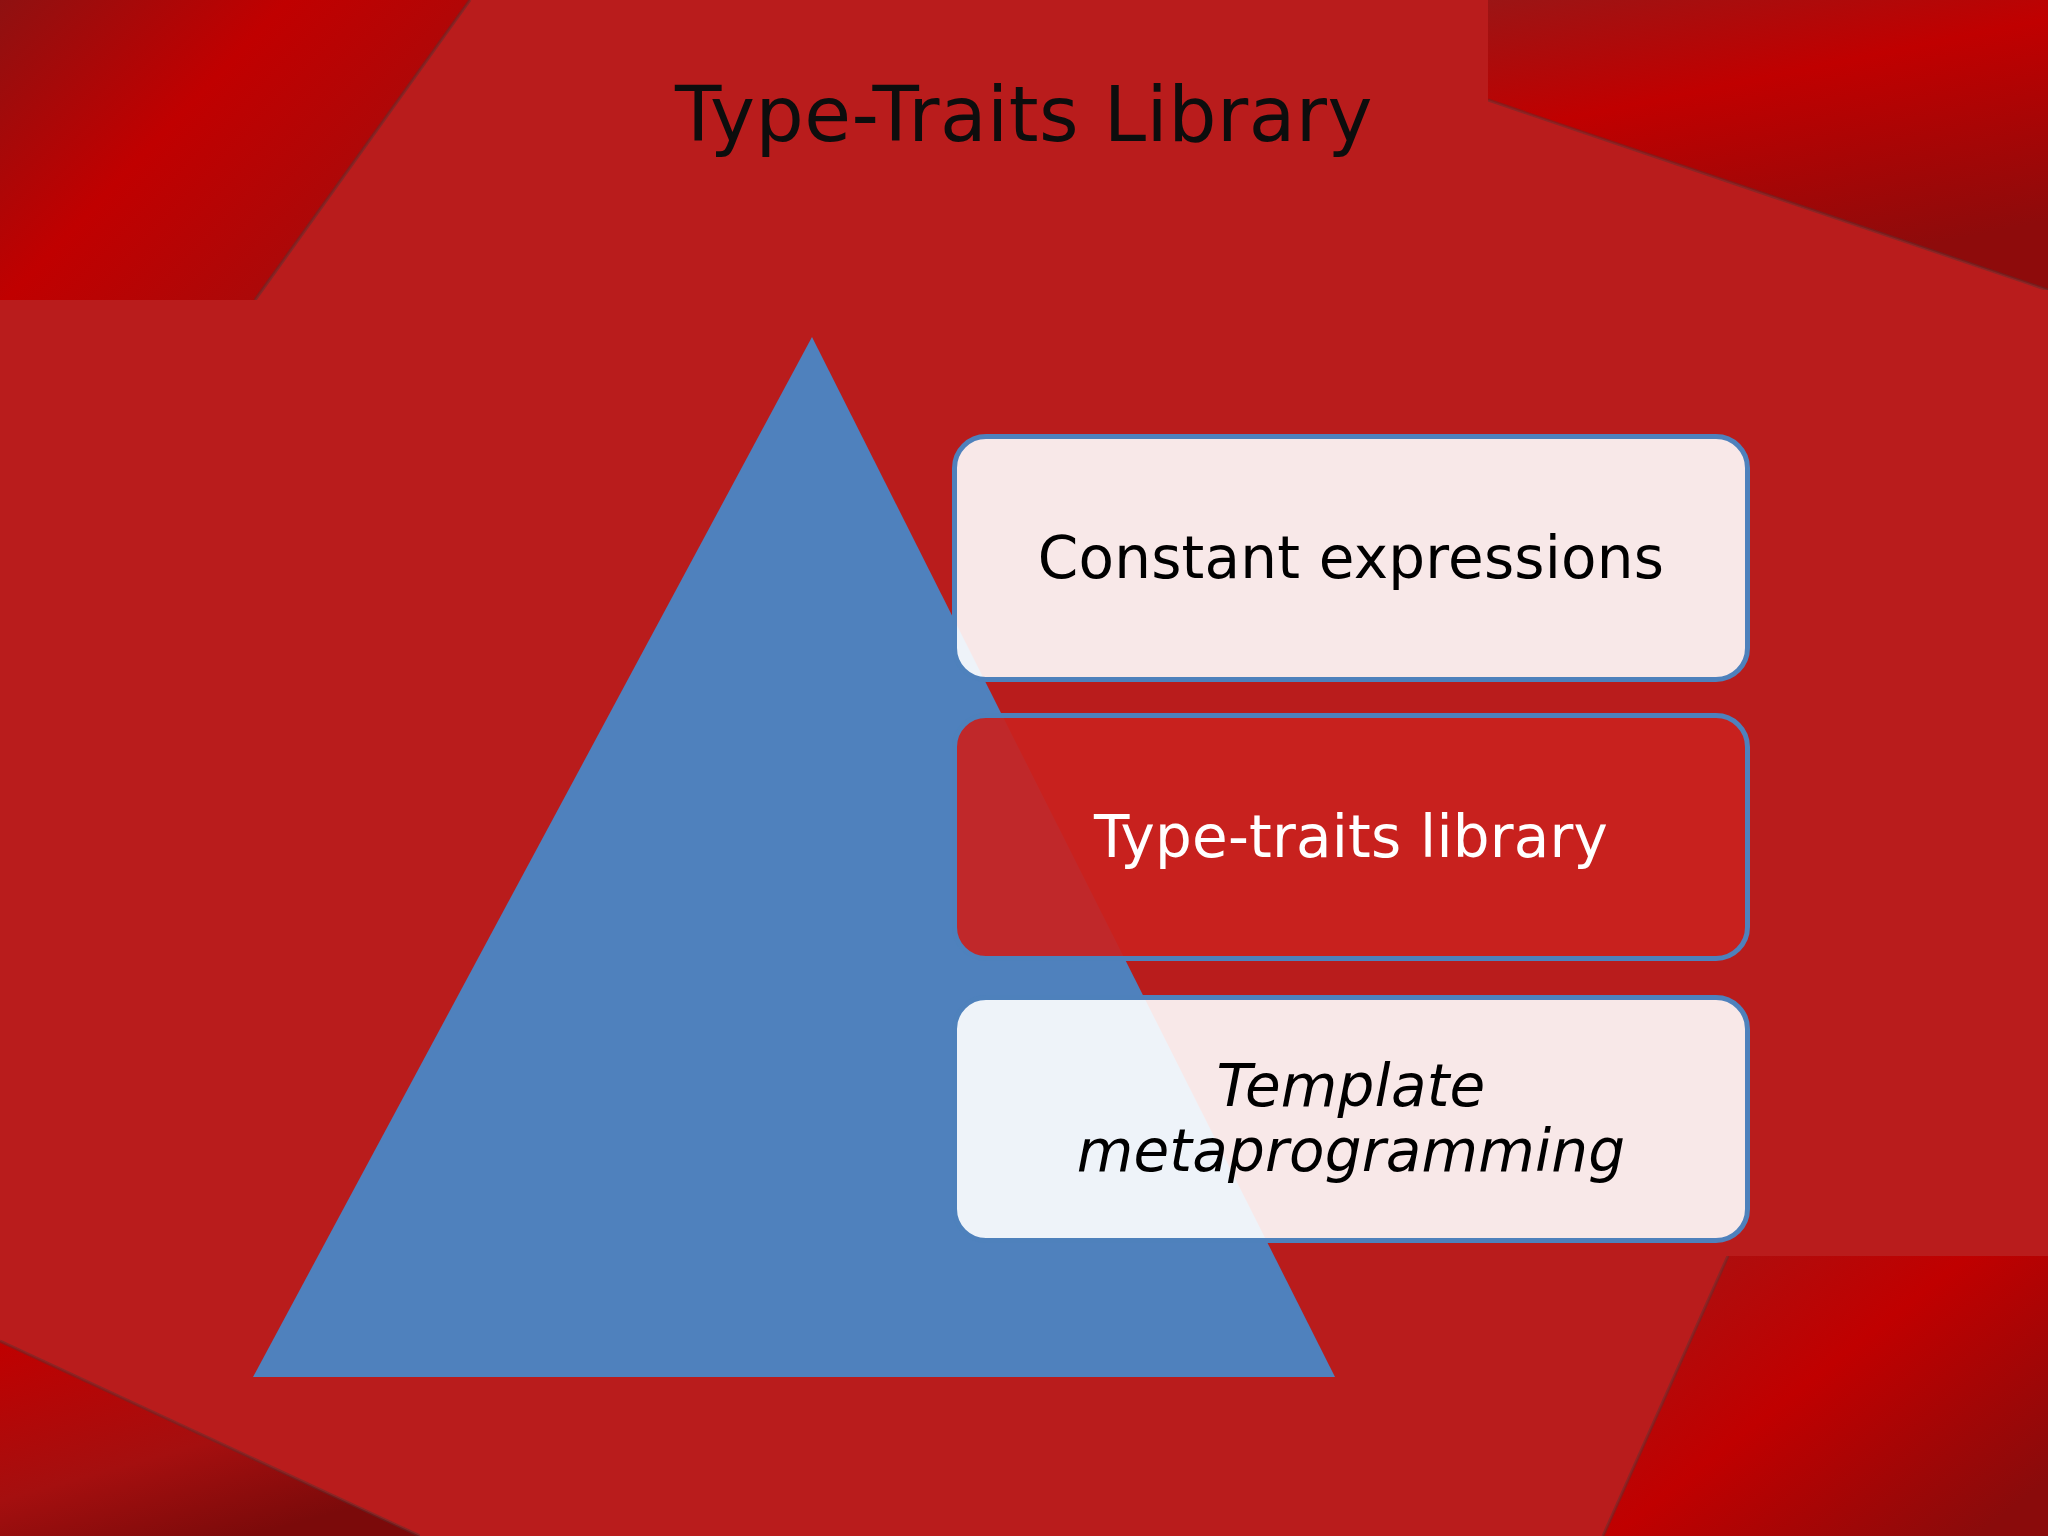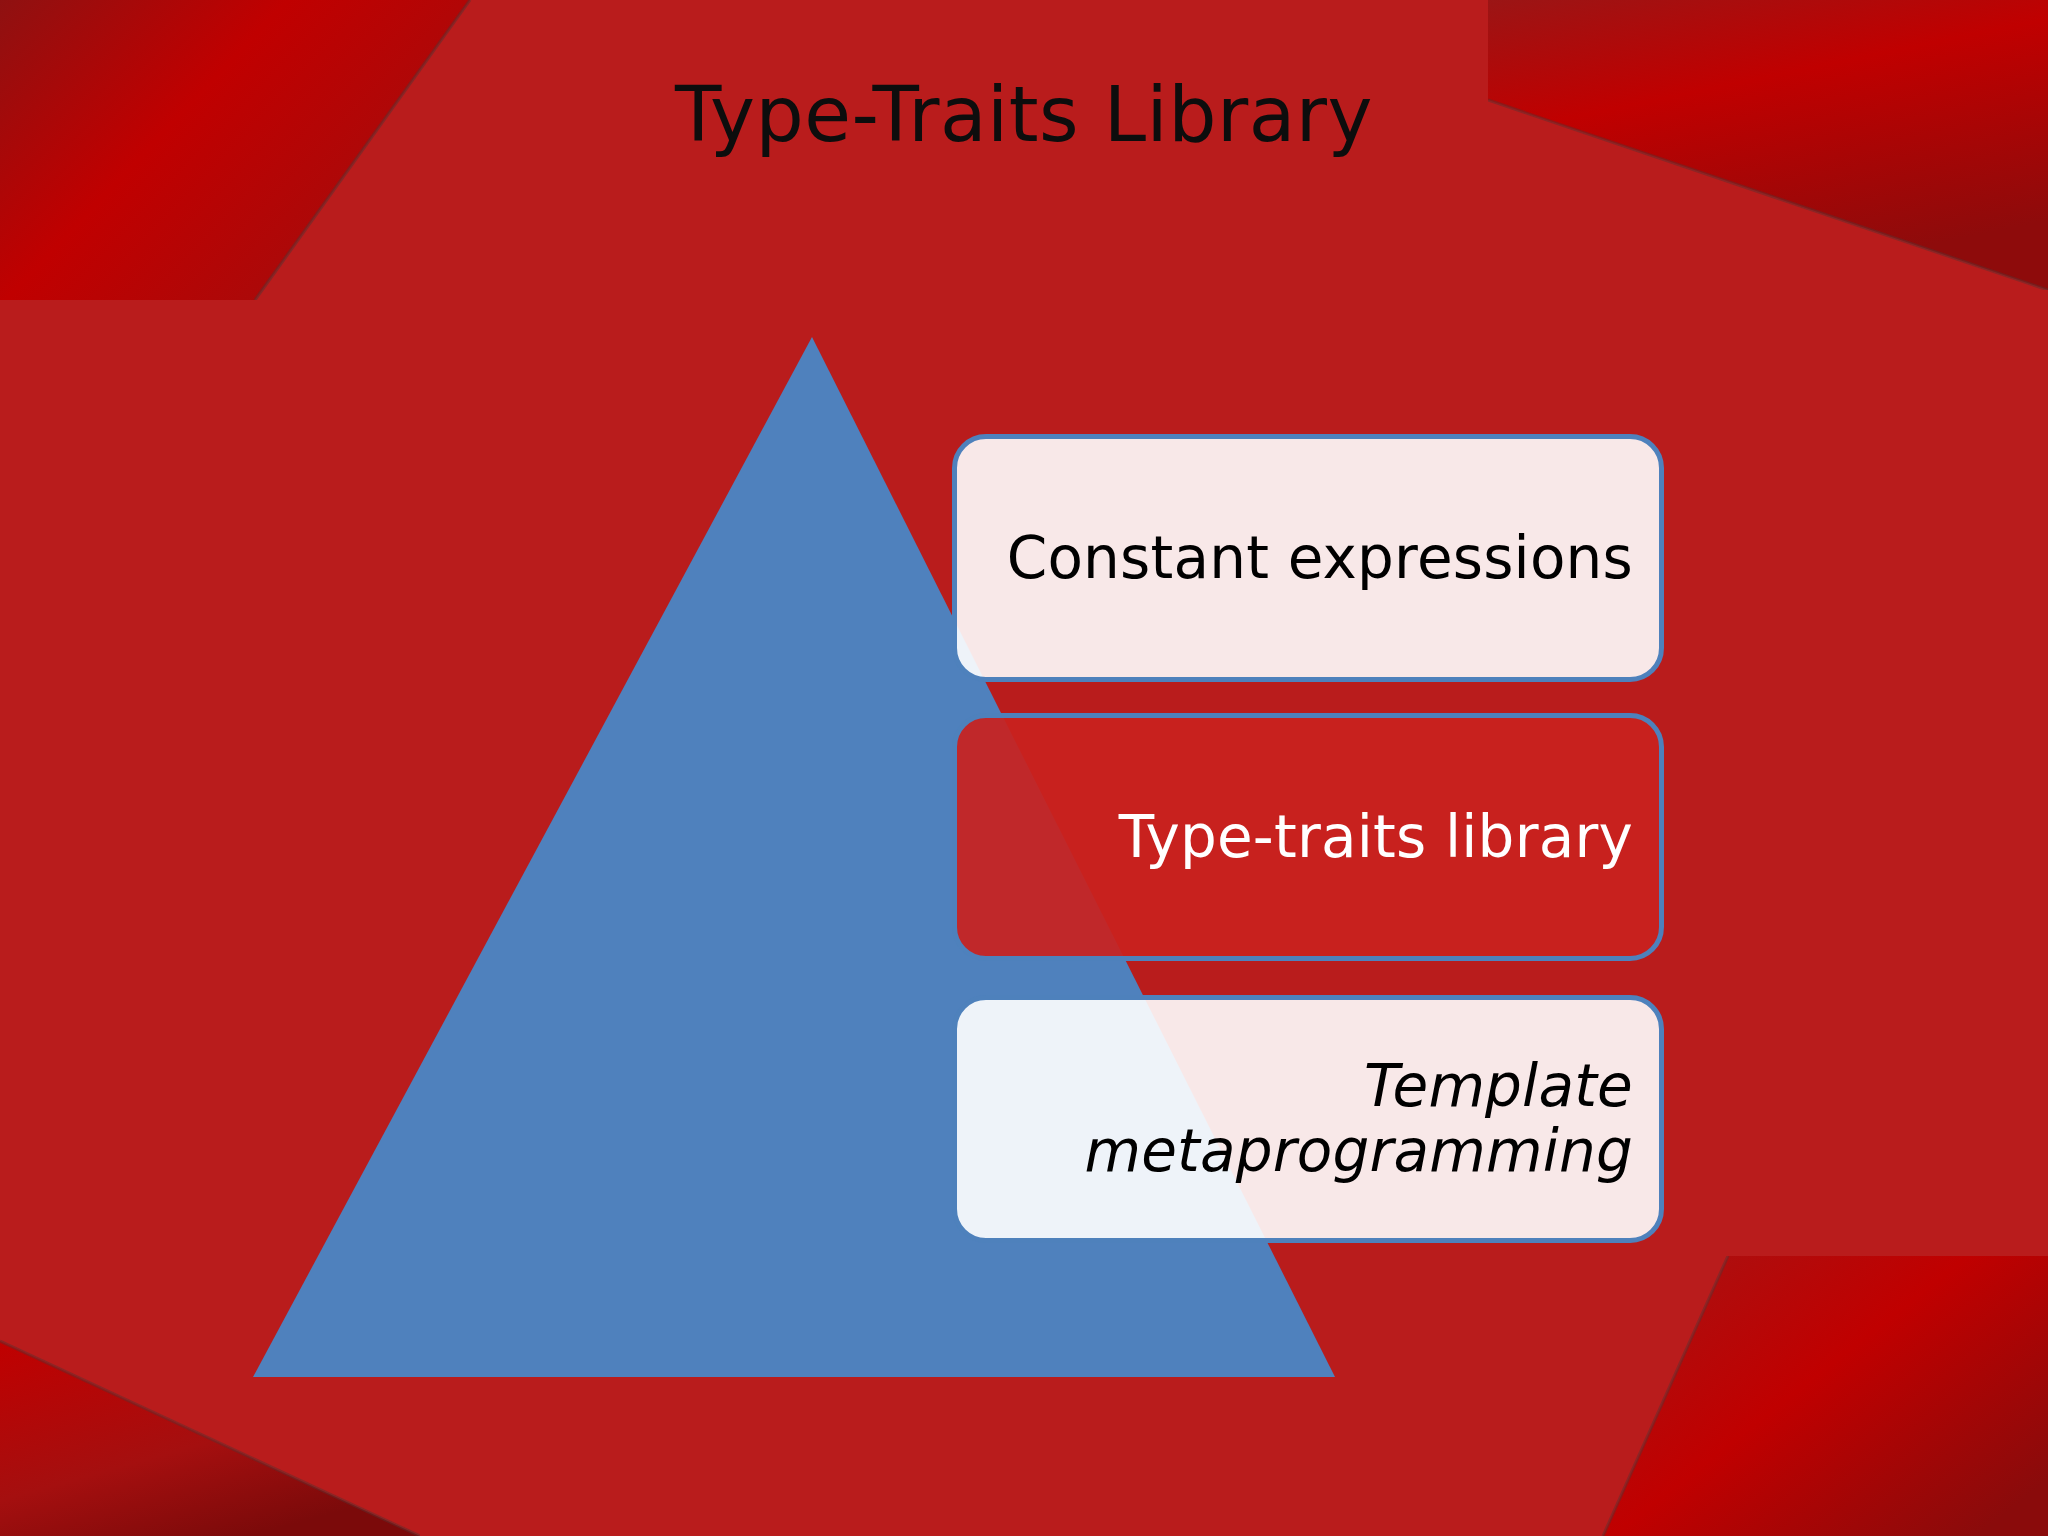--- a/index.html
+++ b/index.html
@@ -36,28 +36,28 @@
   #pyramid-layer {
     position: absolute;
     left: 0; top: 0;
     width: 2048px; height: 1536px;
   }
 
   
   .level-box {
     position: absolute;
     left: 952px;
-    width: 712px;
+    width: 798px;
     border: 5px solid #4E81BC;
     border-radius: 34px;
     box-sizing: border-box;
     display: flex;
     align-items: center;
     justify-content: center;
-    text-align: right;
+    text-align: center;
     line-height: 1.12;
     font-size: 58px;
     letter-spacing: 0.2px;
   }
   .level-box .box-label {
     display: block;
     width: 100%;
     padding: 0 26px;
     box-sizing: border-box;
   }

